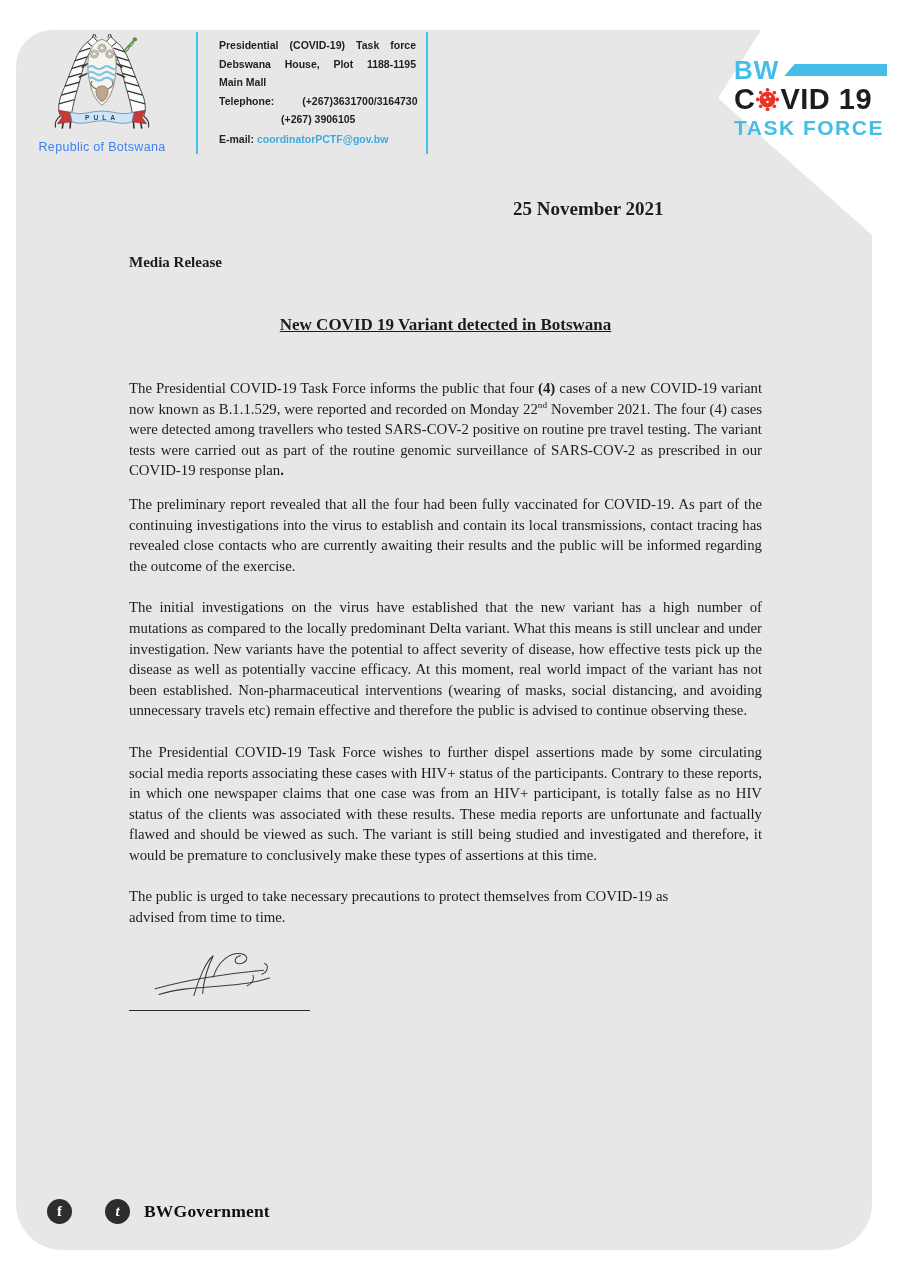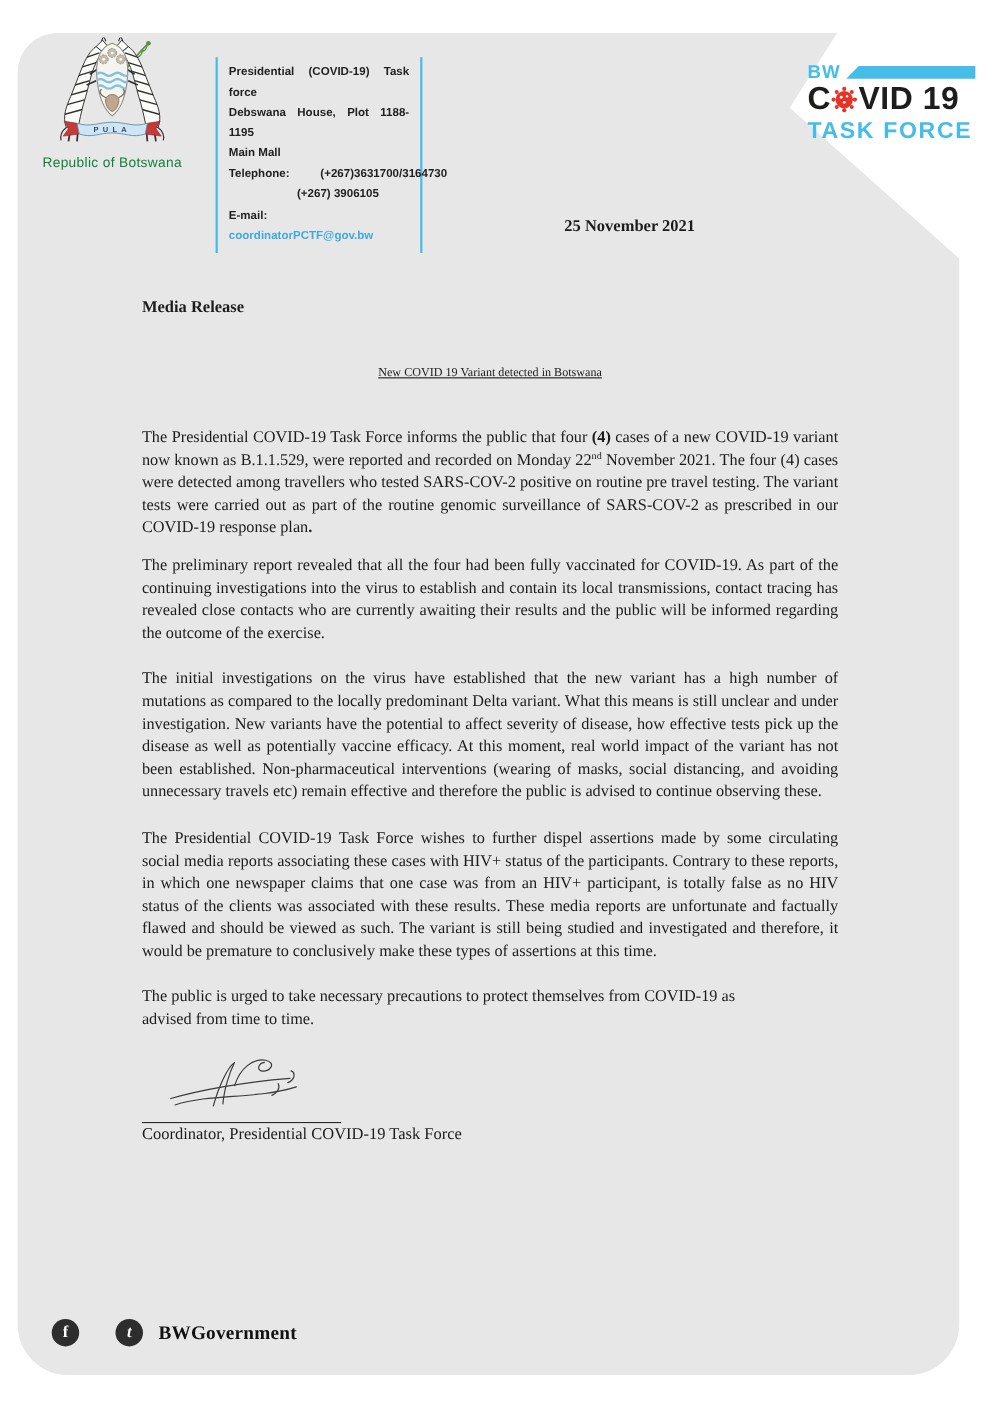--- a/index.html
+++ b/index.html
@@ -29,53 +29,53 @@
     background:#ffffff;
     clip-path:polygon(80px 0, 18px 98px, 172px 235px, 204px 240px, 204px 0);
     z-index:2;
   }
   
   .logo{
     position:absolute;top:57px;right:17px;width:153px;z-index:3;
     font-family:"Liberation Sans", sans-serif;font-weight:bold;line-height:1;
   }
   .logo-row1{display:flex;align-items:center;}
-  .logo-bw{font-size:17px;color:var(--accent-cyan);letter-spacing:1px;}
+  .logo-bw{font-size:26px;color:var(--accent-cyan);letter-spacing:1px;}
   .logo-bar{flex:1;height:12px;background:var(--accent-cyan);margin-left:5px;
     clip-path:polygon(10% 0,100% 0,100% 100%,0 100%);}
   .logo-row2{display:flex;align-items:center;color:#1d1d1b;font-size:29px;margin-top:2px;letter-spacing:0.5px;}
   .logo-row2 svg{margin:0 -1px 0 -1px;}
   .logo-row3{color:var(--accent-cyan);font-size:21px;letter-spacing:1.5px;margin-top:3px;}
   
   .crest{position:absolute;left:38px;top:34px;width:128px;text-align:center;z-index:1;}
   .crest-caption{
-    font-family:"Liberation Sans", sans-serif;font-size:12.5px;color:#15803d;
+    font-family:"Liberation Sans", sans-serif;font-size:12.5px;color:#3b82f6;
     margin-top:2px;letter-spacing:0.3px;
   }
   
   .contact{
-    position:absolute;left:196px;top:32px;width:188px;z-index:1;
+    position:absolute;left:196px;top:32px;width:232px;z-index:1;
     border-left:2px solid var(--accent-cyan);border-right:2px solid var(--accent-cyan);
-    padding:4px 10px 6px 10px;
+    padding:4px 10px 6px 21px;
     font-family:"Liberation Sans", sans-serif;font-weight:bold;
-    font-size:10.5px;line-height:18.5px;color:#1f1f1f;margin-top:20px;
+    font-size:10.5px;line-height:18.5px;color:#1f1f1f;
   }
   .c-just{text-align:justify;text-align-last:justify;}
   .c-phone{display:flex;justify-content:space-between;white-space:nowrap;gap:28px;}
   .c-phone2{padding-left:62px;}
   .c-email{margin-top:1px;}
   .c-email .email-link{color:#3fa9dc;}
   
   .content{
     position:absolute;left:129px;top:198px;width:633px;z-index:1;
     font-size:14.8px;color:var(--text);
   }
-  .date{font-weight:bold;font-size:15px;padding-left:384px;white-space:nowrap;margin-bottom:57px;}
+  .date{font-weight:bold;font-size:19px;padding-left:384px;white-space:nowrap;margin-bottom:34px;}
   .release-label{font-weight:bold;font-size:15px;margin-bottom:44px;}
-  .letter-title{font-weight:normal;font-size:11px;text-align:center;text-decoration:underline;margin-bottom:43px;}
+  .letter-title{font-weight:bold;font-size:17px;text-align:center;text-decoration:underline;margin-bottom:43px;}
   .para{text-align:justify;line-height:20.6px;margin-bottom:21px;}
   .para:nth-child(1){margin-bottom:13px;}
   .para.left{text-align:left;white-space:pre-line;}
   .para sup{font-size:0.62em;line-height:0;}
   .closing{line-height:20.6px;margin-bottom:22px;}
   .signature-svg{display:block;margin-left:18px;}
   .sig-line{width:181px;border-bottom:1.6px solid #2a2a2a;margin-top:1px;}
   .sig-name{font-size:15px;margin-top:8px;line-height:21px;}
   .sig-title{font-size:15px;line-height:21px;}
   
@@ -222,21 +222,20 @@
 
   <svg class="signature-svg" width="150" height="60" viewBox="0 0 150 62" fill="none" stroke="#3a3a3a" stroke-width="1.1" stroke-linecap="round">
     <path d="M6,41 C34,33 78,25 118,22"></path>
     <path d="M10,47 C44,36 86,42 124,30"></path>
     <path d="M46,48 C51,30 59,12 66,7 C61,17 56,33 55,46"></path>
     <path d="M66,29 C71,12 84,3 95,5 C106,7 99,17 91,15 C87,14 88,8 94,7"></path>
     <path d="M116,26 C122,24 124,17 119,15"></path>
     <path d="M101,38 C106,36 109,31 107,27"></path>
   </svg>
   <div class="sig-line"></div>
-  <div class="sig-title">Coordinator, Presidential COVID-19 Task Force</div>
 </div>
 
 <div class="footer">
   <div class="icon-circle icon-fb">
     <span>f</span>
   </div>
   <div class="icon-circle icon-tw">
     <span>t</span>
   </div>
   <div class="footer-handle">BWGovernment</div>

